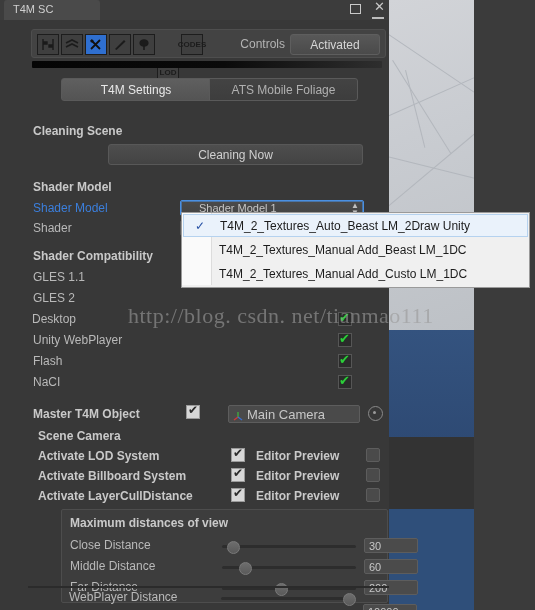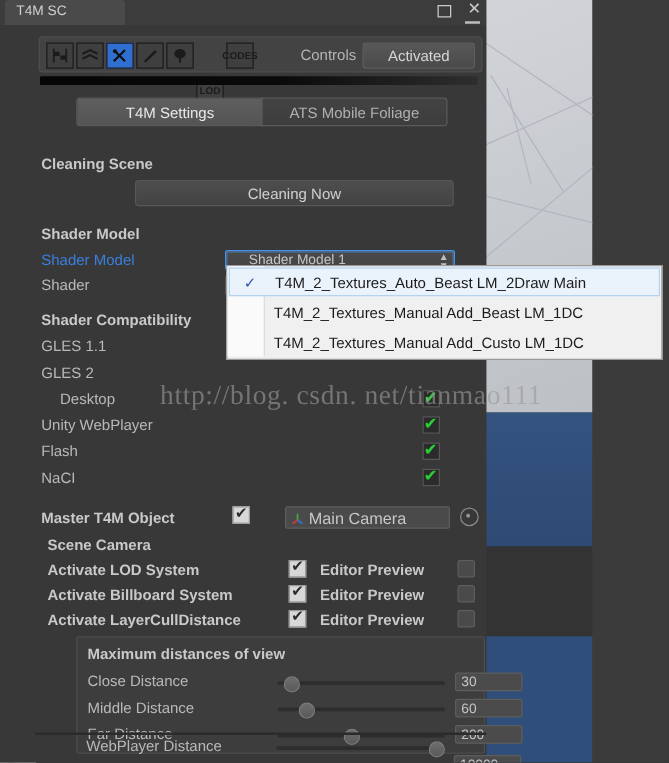--- a/index.html
+++ b/index.html
@@ -239,21 +239,21 @@
     <div class="enumfield" style="left:152px;top:200px;width:184px;">
       <span>T4M_2_Textures_Auto_Beast LM_</span>
       <span class="updown">▲<br>▼</span>
     </div>
 
     <div class="hd" style="left:5px;top:229px;">Shader Compatibility</div>
 
     <div class="lb" style="left:5px;top:250px;">GLES 1.1</div>
     <div class="lb" style="left:5px;top:271px;">GLES 2</div>
 
-    <div class="lb" style="left:20px;top:292px;">Desktop</div>
+    <div class="lb" style="left:4px;top:292px;">Desktop</div>
     <div class="gchk" style="left:310px;top:292px;"></div>
 
     <div class="lb" style="left:5px;top:313px;">Unity WebPlayer</div>
     <div class="gchk" style="left:310px;top:313px;"></div>
 
     <div class="lb" style="left:5px;top:334px;">Flash</div>
     <div class="gchk" style="left:310px;top:334px;"></div>
 
     <div class="lb" style="left:5px;top:355px;">NaCI</div>
     <div class="gchk" style="left:310px;top:355px;"></div>
@@ -319,21 +319,21 @@
   </div>
   <div id="cam-select"></div>
 
   <div id="bottombar"></div>
 </div>
 
 <div id="dropdown">
   <div class="gut"></div>
   <div class="ditem hi" style="top:1px;">
     <span class="chk">✓</span>
-    <span class="t">T4M_2_Textures_Auto_Beast LM_2Draw Main</span>
+    <span class="t">T4M_2_Textures_Auto_Beast LM_2Draw Unity</span>
   </div>
   <div class="ditem" style="top:25px;text-align:center;">
     <span class="t">T4M_2_Textures_Manual Add_Beast LM_1DC</span>
   </div>
   <div class="ditem" style="top:49px;">
     <span class="t">T4M_2_Textures_Manual Add_Custo LM_1DC</span>
   </div>
 </div>
 
 <div id="watermark">http://blog. csdn. net/tianmao111</div>

